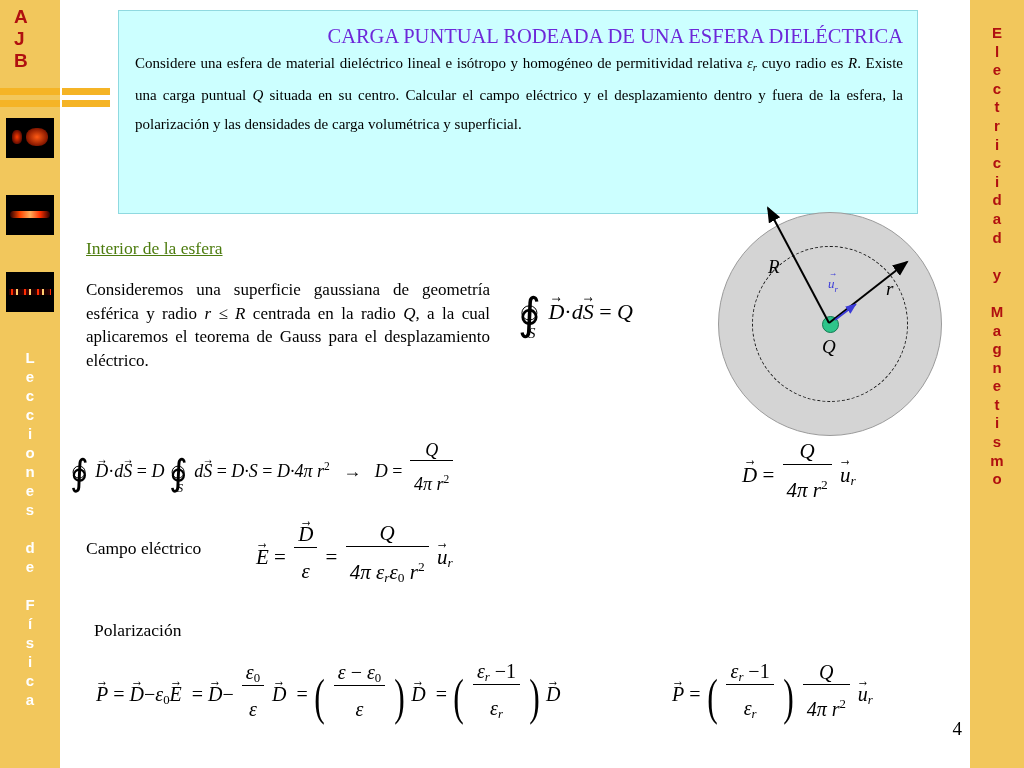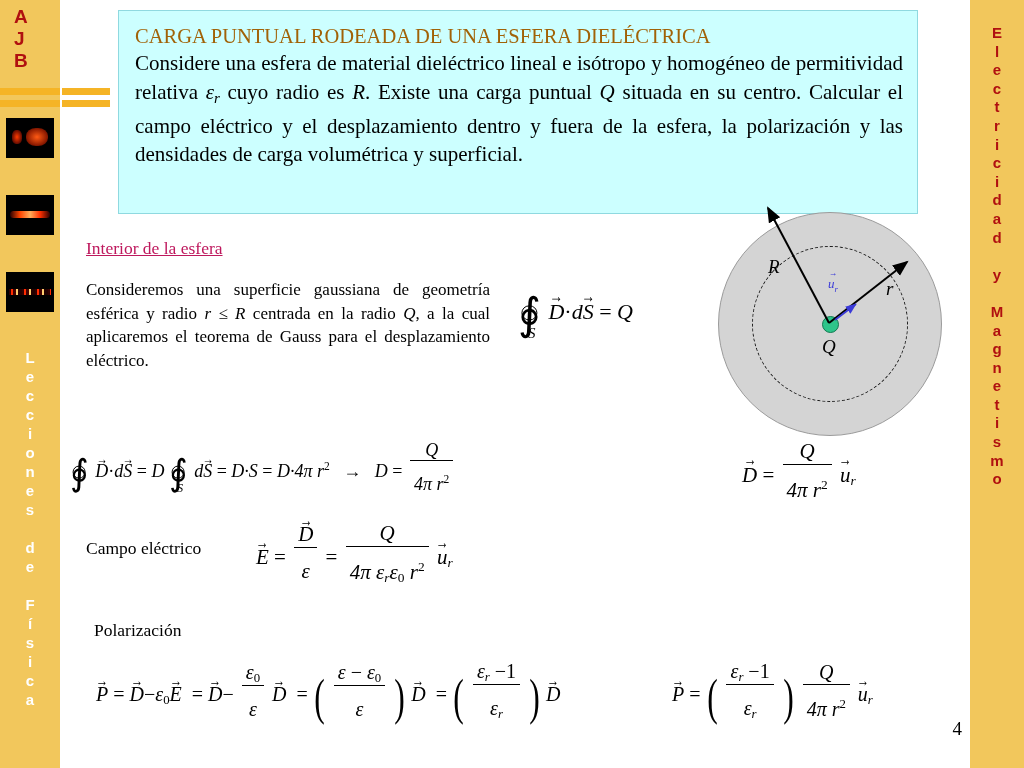--- a/index.html
+++ b/index.html
@@ -116,37 +116,38 @@
     left: 118px; top: 10px;
     width: 800px; height: 204px;
     background: #ccffff;
     border: 1px solid #8fd9e0;
     box-sizing: border-box;
     padding: 12px 14px 10px 16px;
   }
   .title-heading {
     font-size: 20.5px;
     line-height: 26px;
-    color: #a16207;
+    color: #6d28d9;
+    text-align: right;
   }
   .title-body {
-    font-size: 21px;
+    font-size: 15px;
     line-height: 28.5px;
     color: #000;
     text-align: justify;
   }
   i.sym { font-style: italic; }
   .sub { font-size: 0.72em; vertical-align: -0.25em; }
 
   
   .section-head {
     position: absolute;
     font-size: 17.5px;
     text-decoration: underline;
-    color: #be185d;
+    color: #4d7c0f;
   }
   .para {
     position: absolute;
     font-size: 17px;
     line-height: 23.5px;
     color: #000;
     text-align: justify;
   }
   .plain {
     position: absolute;

